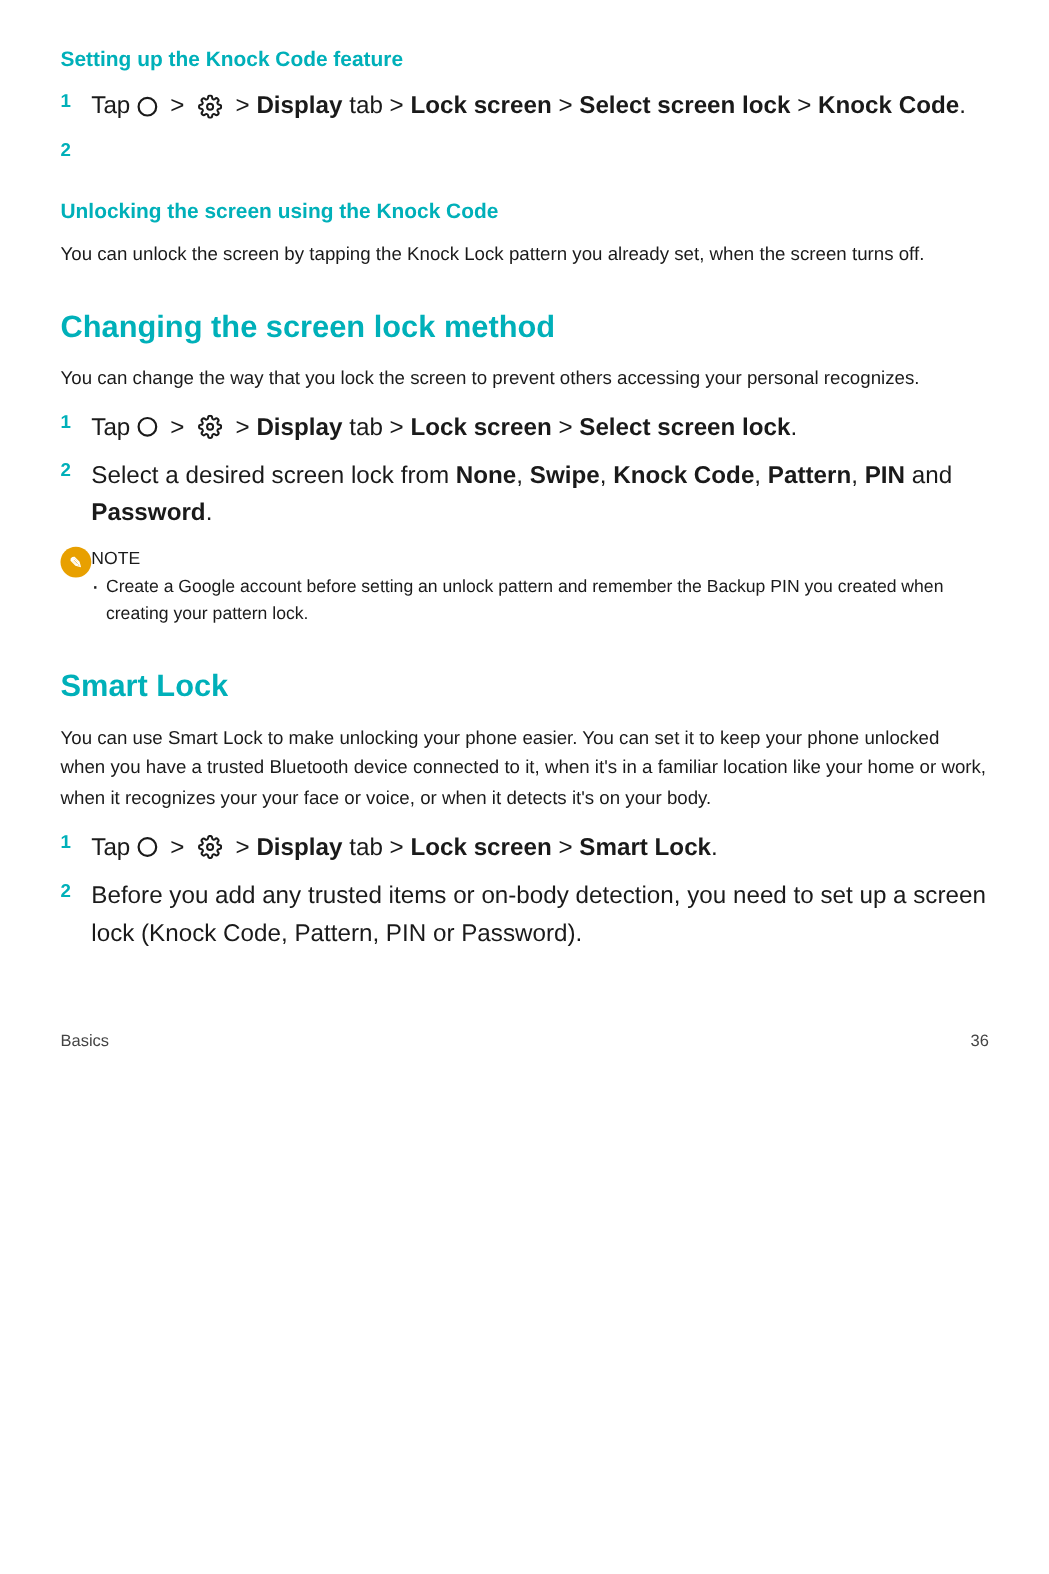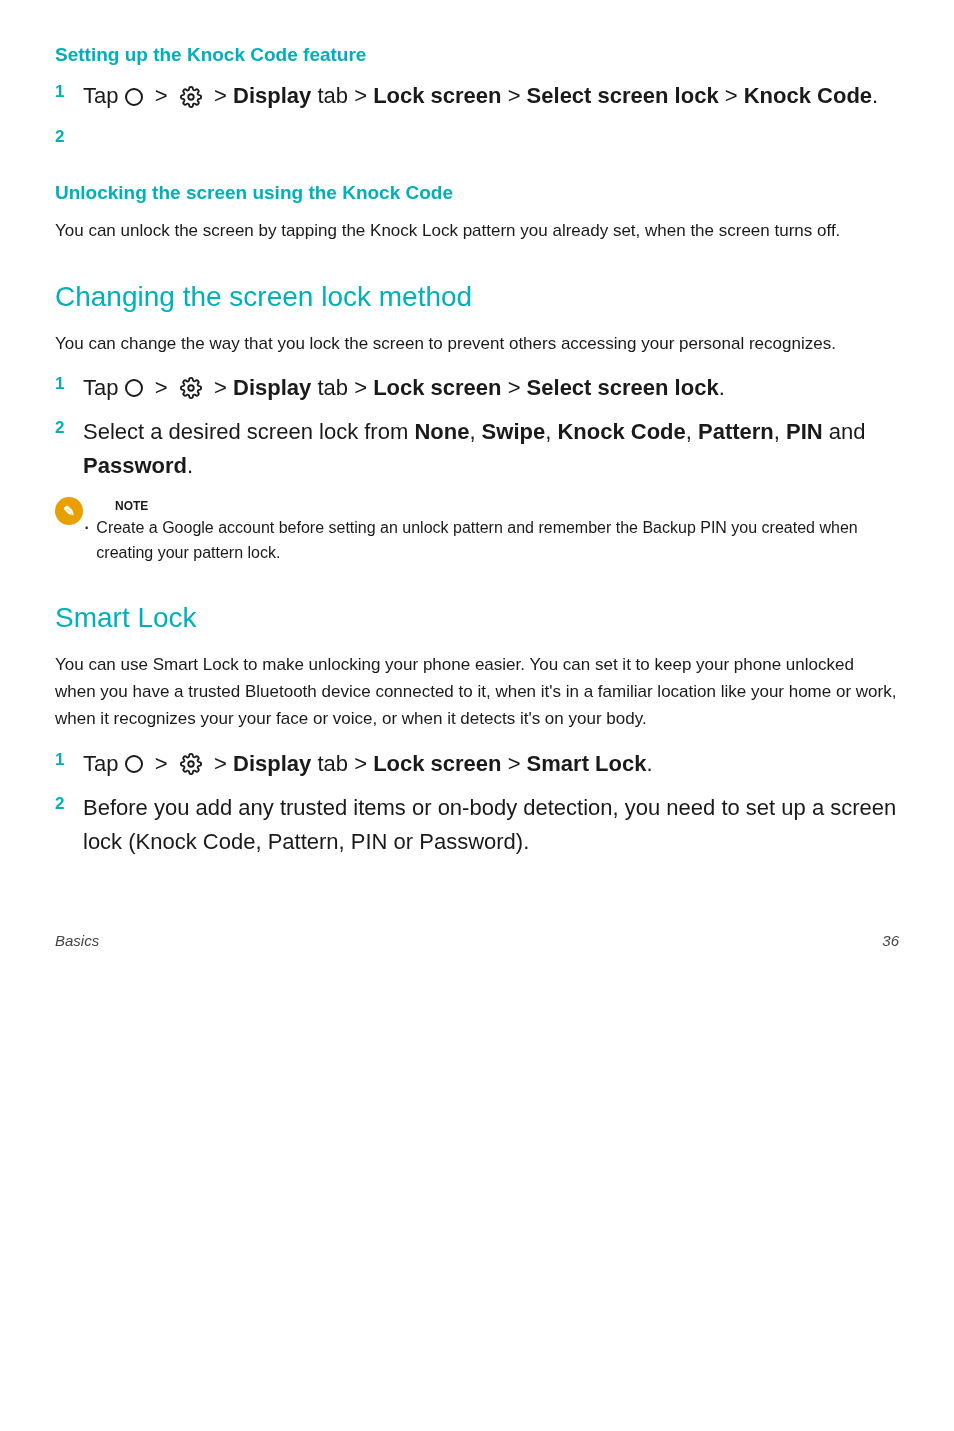--- a/index.html
+++ b/index.html
@@ -23,21 +23,21 @@
       color: #00b0b9;
       font-size: 19px;
       font-weight: bold;
       margin-bottom: 10px;
       margin-top: 0;
     }
 
     .big-heading-cyan {
       color: #00b0b9;
       font-size: 28px;
-      font-weight: normal;
+      font-weight: bold;
       margin-bottom: 12px;
       margin-top: 30px;
     }
 
     .section-block {
       margin-bottom: 28px;
     }
 
     .numbered-item {
       display: flex;
@@ -80,23 +80,22 @@
       margin-bottom: 14px;
     }
 
     .note-box {
       display: flex;
       align-items: flex-start;
       margin: 14px 0 18px 0;
     }
 
     .note-label {
-      font-weight: bold;
-      font-size: 12px;
-      padding-left: 32px;
+      font-weight: normal;
+      font-size: 16px;
     }
 
     .note-text {
       font-size: 16px;
       line-height: 1.55;
     }
 
     .bullet-note {
       display: flex;
       align-items: flex-start;
@@ -108,21 +107,20 @@
       margin-right: 6px;
       flex-shrink: 0;
     }
 
     .page-footer {
       display: flex;
       justify-content: space-between;
       align-items: center;
       margin-top: 60px;
       padding-top: 10px;
-      font-style: italic;
     }
 
     .footer-text {
       font-size: 15px;
       color: #444;
     }
 
     .footer-page {
       font-size: 15px;
       color: #444;

